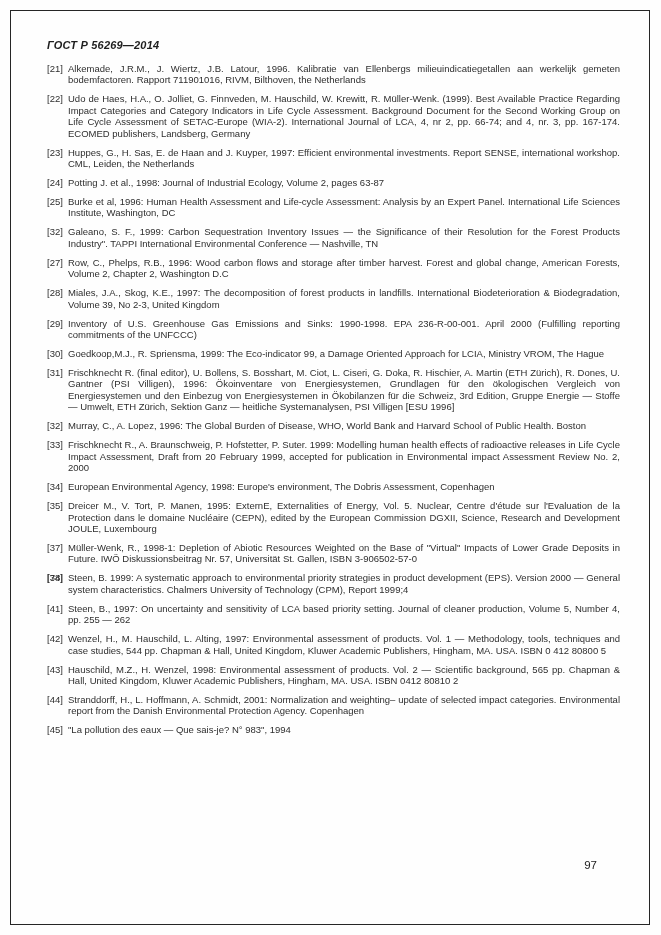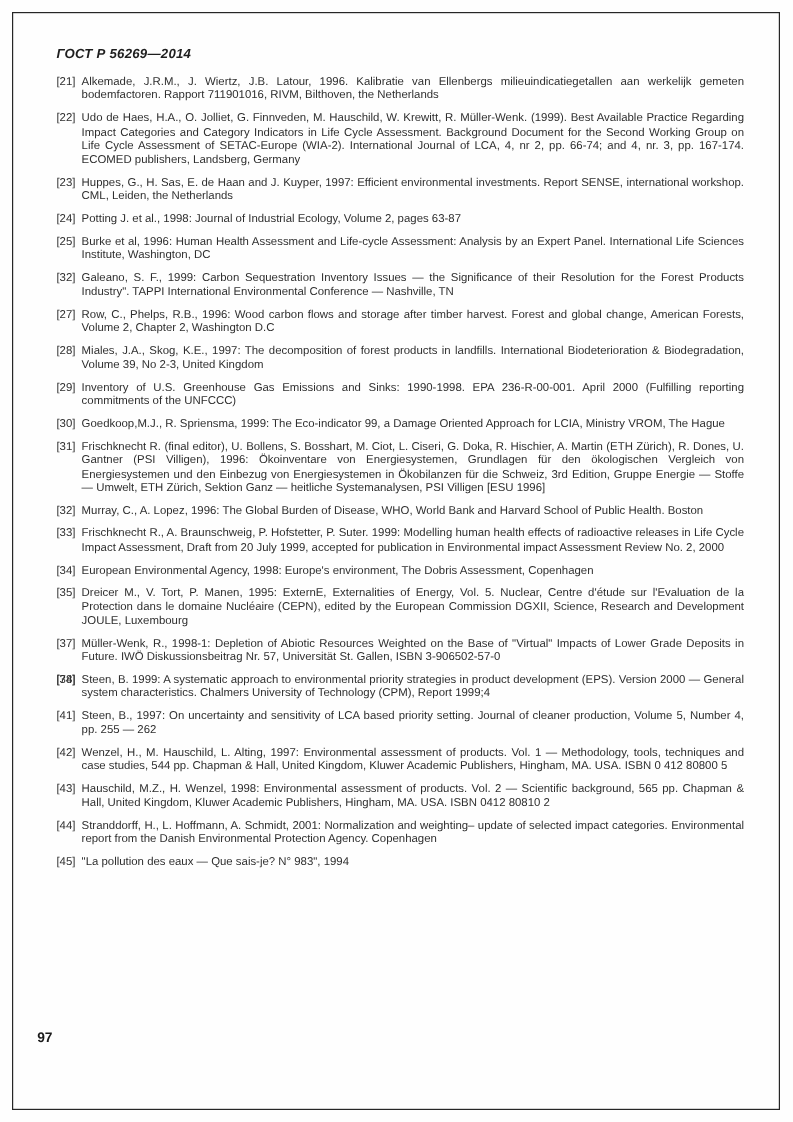--- a/index.html
+++ b/index.html
@@ -57,23 +57,24 @@
     color: #2e2e2e;
   }
   .ref-num {
     position: absolute;
     left: 0;
     top: 0;
   }
   .page-number {
     position: absolute;
     top: 859px;
-    left: 31px;
+    left: 59px;
     width: 538px;
-    font-weight: bold;
+    text-align: right;
+    font-weight: normal;
     font-size: 11.5px;
     color: #1a1a1a;
   }
 </style>
 </head>
 <body>
 
 <div class="page">
   <div class="page-frame"></div>
   <div class="header">
@@ -85,21 +86,21 @@
       <div class="ref"><span class="ref-num">[23]</span><span class="ref-text">Huppes, G., H. Sas, E. de Haan and J. Kuyper, 1997: Efficient environmental investments. Report SENSE, international workshop. CML, Leiden, the Netherlands</span></div>
       <div class="ref"><span class="ref-num">[24]</span><span class="ref-text">Potting J. et al., 1998: Journal of Industrial Ecology, Volume 2, pages 63-87</span></div>
       <div class="ref"><span class="ref-num">[25]</span><span class="ref-text">Burke et al, 1996: Human Health Assessment and Life-cycle Assessment: Analysis by an Expert Panel. International Life Sciences Institute, Washington, DC</span></div>
       <div class="ref"><span class="ref-num">[32]</span><span class="ref-text">Galeano, S. F., 1999: Carbon Sequestration Inventory Issues — the Significance of their Resolution for the Forest Products Industry". TAPPI International Environmental Conference — Nashville, TN</span></div>
       <div class="ref"><span class="ref-num">[27]</span><span class="ref-text">Row, C., Phelps, R.B., 1996: Wood carbon flows and storage after timber harvest. Forest and global change, American Forests, Volume 2, Chapter 2, Washington D.C</span></div>
       <div class="ref"><span class="ref-num">[28]</span><span class="ref-text">Miales, J.A., Skog, K.E., 1997: The decomposition of forest products in landfills. International Biodeterioration &amp; Biodegradation, Volume 39, No 2-3, United Kingdom</span></div>
       <div class="ref"><span class="ref-num">[29]</span><span class="ref-text">Inventory of U.S. Greenhouse Gas Emissions and Sinks: 1990-1998. EPA 236-R-00-001. April 2000 (Fulfilling reporting commitments of the UNFCCC)</span></div>
       <div class="ref"><span class="ref-num">[30]</span><span class="ref-text">Goedkoop,M.J., R. Spriensma, 1999: The Eco-indicator 99, a Damage Oriented Approach for LCIA, Ministry VROM, The Hague</span></div>
       <div class="ref"><span class="ref-num">[31]</span><span class="ref-text">Frischknecht R. (final editor), U. Bollens, S. Bosshart, M. Ciot, L. Ciseri, G. Doka, R. Hischier, A. Martin (ETH Zürich), R. Dones, U. Gantner (PSI Villigen), 1996: Ökoinventare von Energiesystemen, Grundlagen für den ökologischen Vergleich von Energiesystemen und den Einbezug von Energiesystemen in Ökobilanzen für die Schweiz, 3rd Edition, Gruppe Energie — Stoffe — Umwelt, ETH Zürich, Sektion Ganz — heitliche Systemanalysen, PSI Villigen [ESU 1996]</span></div>
       <div class="ref"><span class="ref-num">[32]</span><span class="ref-text">Murray, C., A. Lopez, 1996: The Global Burden of Disease, WHO, World Bank and Harvard School of Public Health. Boston</span></div>
-      <div class="ref"><span class="ref-num">[33]</span><span class="ref-text">Frischknecht R., A. Braunschweig, P. Hofstetter, P. Suter. 1999: Modelling human health effects of radioactive releases in Life Cycle Impact Assessment, Draft from 20 July 1999, accepted for publication in Environmental impact Assessment Review No. 2, 2000</span></div>
+      <div class="ref"><span class="ref-num">[33]</span><span class="ref-text">Frischknecht R., A. Braunschweig, P. Hofstetter, P. Suter. 1999: Modelling human health effects of radioactive releases in Life Cycle Impact Assessment, Draft from 20 February 1999, accepted for publication in Environmental impact Assessment Review No. 2, 2000</span></div>
       <div class="ref"><span class="ref-num">[34]</span><span class="ref-text">European Environmental Agency, 1998: Europe's environment, The Dobris Assessment, Copenhagen</span></div>
       <div class="ref"><span class="ref-num">[35]</span><span class="ref-text">Dreicer M., V. Tort, P. Manen, 1995: ExternE, Externalities of Energy, Vol. 5. Nuclear, Centre d'étude sur l'Evaluation de la Protection dans le domaine Nucléaire (CEPN), edited by the European Commission DGXII, Science, Research and Development JOULE, Luxembourg</span></div>
       <div class="ref"><span class="ref-num">[37]</span><span class="ref-text">Müller-Wenk, R., 1998-1: Depletion of Abiotic Resources Weighted on the Base of "Virtual" Impacts of Lower Grade Deposits in Future. IWÖ Diskussionsbeitrag Nr. 57, Universität St. Gallen, ISBN 3-906502-57-0</span></div>
       <div class="ref"><span class="ref-num">[38]</span></div>
       <div class="ref"><span class="ref-num">[74]</span><span class="ref-text">Steen, B. 1999: A systematic approach to environmental priority strategies in product development (EPS). Version 2000 — General system characteristics. Chalmers University of Technology (CPM), Report 1999;4</span></div>
       <div class="ref"><span class="ref-num">[41]</span><span class="ref-text">Steen, B., 1997: On uncertainty and sensitivity of LCA based priority setting. Journal of cleaner production, Volume 5, Number 4, pp. 255 — 262</span></div>
       <div class="ref"><span class="ref-num">[42]</span><span class="ref-text">Wenzel, H., M. Hauschild, L. Alting, 1997: Environmental assessment of products. Vol. 1 — Methodology, tools, techniques and case studies, 544 pp. Chapman &amp; Hall, United Kingdom, Kluwer Academic Publishers, Hingham, MA. USA. ISBN 0 412 80800 5</span></div>
       <div class="ref"><span class="ref-num">[43]</span><span class="ref-text">Hauschild, M.Z., H. Wenzel, 1998: Environmental assessment of products. Vol. 2 — Scientific background, 565 pp. Chapman &amp; Hall, United Kingdom, Kluwer Academic Publishers, Hingham, MA. USA. ISBN 0412 80810 2</span></div>
       <div class="ref"><span class="ref-num">[44]</span><span class="ref-text">Stranddorff, H., L. Hoffmann, A. Schmidt, 2001: Normalization and weighting– update of selected impact categories. Environmental report from the Danish Environmental Protection Agency. Copenhagen</span></div>
       <div class="ref"><span class="ref-num">[45]</span><span class="ref-text">"La pollution des eaux — Que sais-je? N° 983", 1994</span></div>

